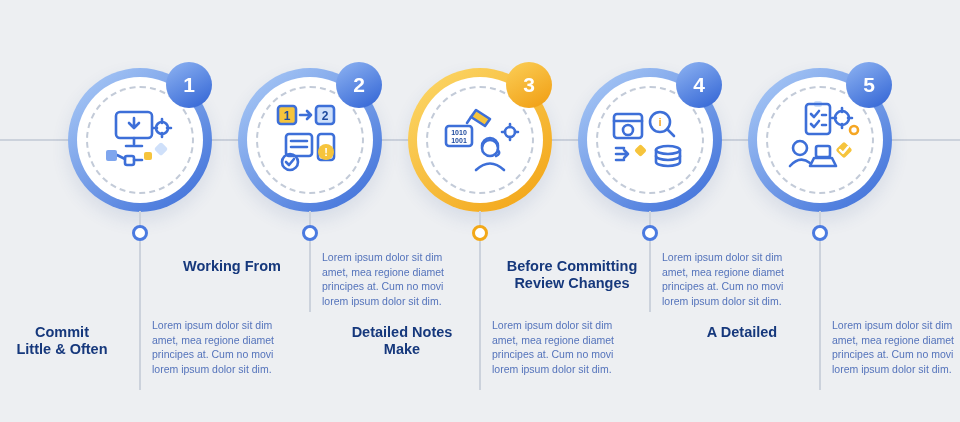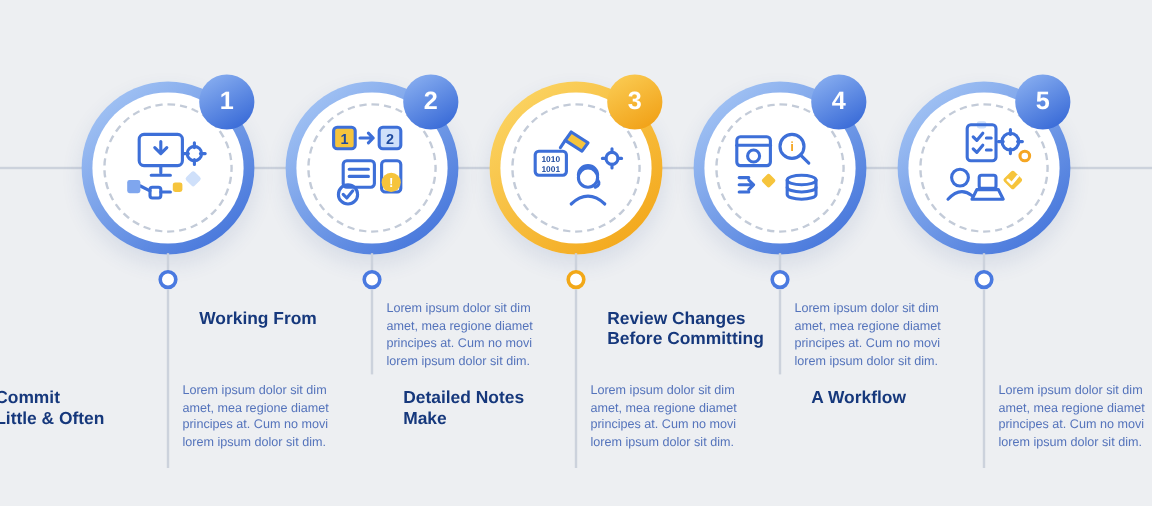--- a/index.html
+++ b/index.html
@@ -43,21 +43,21 @@
   .stem  { position:absolute; left:calc(var(--cx) - 1px); top:211px; width:2px; height:15px; background:#ccd2dc; }
   .dot   {
     position:absolute; left:calc(var(--cx) - 8px); top:225px;
     width:10px; height:10px; border-radius:50%;
     background:#fff; border:3px solid var(--dot);
   }
   .vline { position:absolute; left:calc(var(--cx) - 1px); top:241px; width:2px; height:var(--vh); background:#ccd2dc; }
 
   .title {
     position:absolute; left:calc(var(--cx) - 144px); top:var(--title-top);
-    width:132px; text-align:left;
+    width:132px; text-align:center;
     font-size:14.5px; font-weight:bold; line-height:16.5px; color:#16387c;
   }
   .title span { display:block; }
   .body {
     position:absolute; left:calc(var(--cx) + 12px); top:var(--body-top);
     font-size:10.5px; line-height:14.5px; color:#5473bb;
   }
   .body span { display:block; white-space:nowrap; }
 
   .ic { stroke:#3d6fd8; stroke-width:2.6; fill:none; stroke-linecap:round; stroke-linejoin:round; }
@@ -204,22 +204,22 @@
         </g>
         <text x="58" y="34" font-size="11" font-weight="bold" fill="#f5a623" text-anchor="middle">i</text>
         <rect class="ic-fill-yl" x="34" y="54" width="9" height="9" rx="2" transform="rotate(45 38.5 58.5)"></rect>
       </svg>
     </div>
     <div class="badge">4</div>
     <div class="stem"></div>
     <div class="dot"></div>
     <div class="vline"></div>
     <div class="title">
+      <span>Before Committing</span>
       <span>Review Changes</span>
-      <span>Before Committing</span>
     </div>
     <div class="body">
       <span>Lorem ipsum dolor sit dim</span>
       <span>amet, mea regione diamet</span>
       <span>principes at. Cum no movi</span>
       <span>lorem ipsum dolor sit dim.</span>
     </div>
   </div>
 
   <div class="step low blue" style="--cx:820px">
@@ -243,21 +243,21 @@
         <circle cx="82" cy="38" r="4" fill="none" stroke="#f5a623" stroke-width="2.6"></circle>
         <rect class="ic-fill-yl" x="66" y="52" width="12" height="12" rx="2" transform="rotate(45 72 58)"></rect>
         <path d="M68 58 l3 3 5 -6" fill="none" stroke="#ffffff" stroke-width="2.4" stroke-linecap="round" stroke-linejoin="round"></path>
       </svg>
     </div>
     <div class="badge">5</div>
     <div class="stem"></div>
     <div class="dot"></div>
     <div class="vline"></div>
     <div class="title">
-      <span>A Workflow</span>
+      <span>A Detailed</span>
     </div>
     <div class="body">
       <span>Lorem ipsum dolor sit dim</span>
       <span>amet, mea regione diamet</span>
       <span>principes at. Cum no movi</span>
       <span>lorem ipsum dolor sit dim.</span>
     </div>
   </div>
 </div>
 

